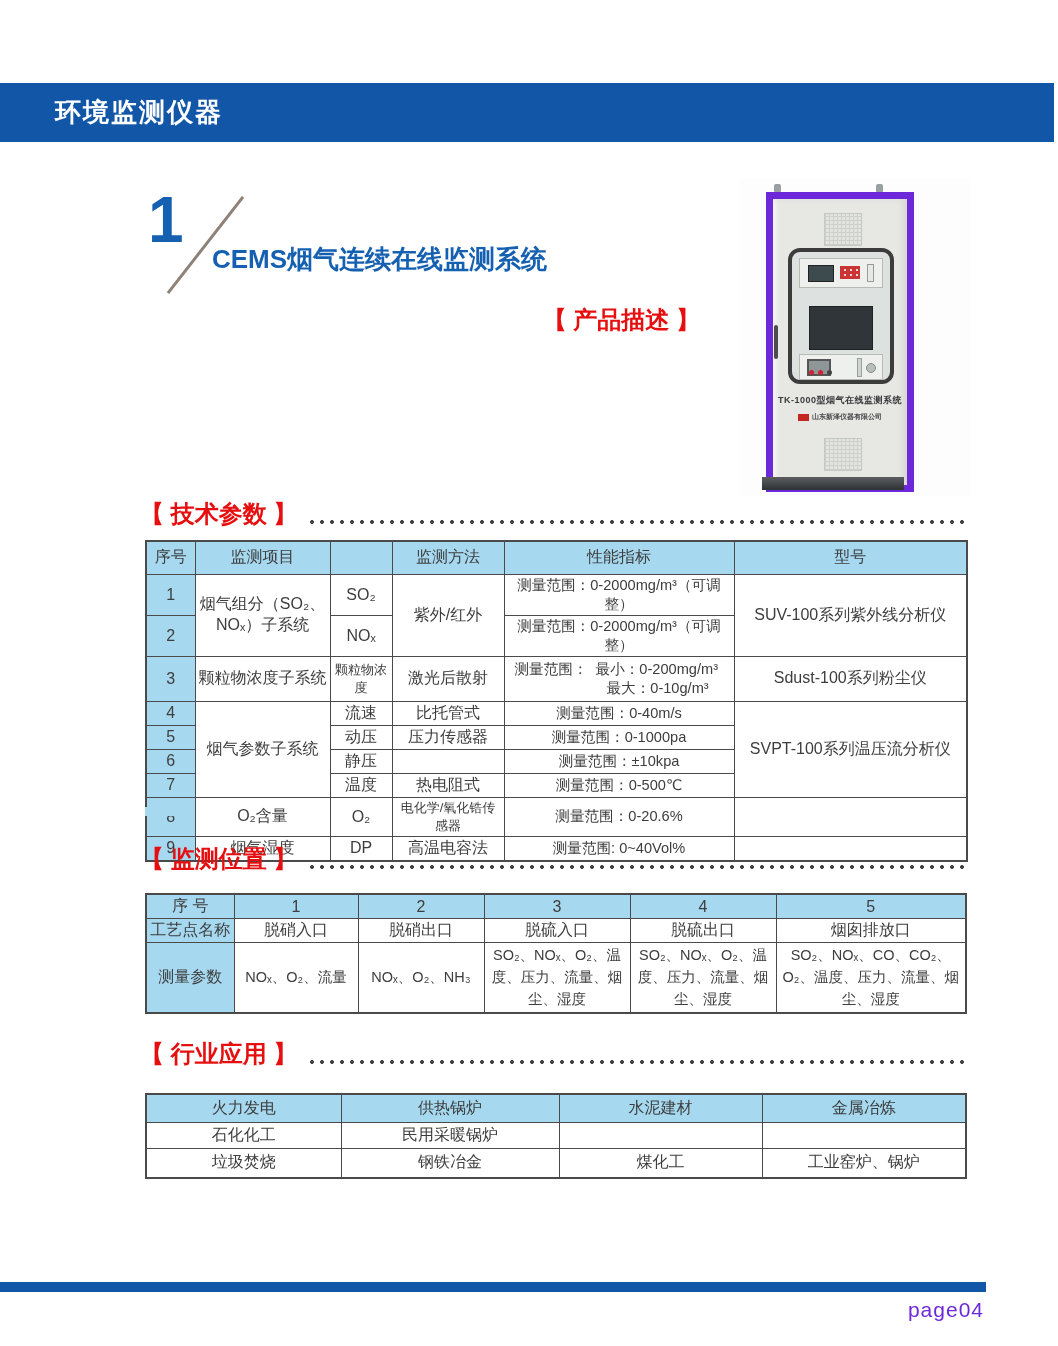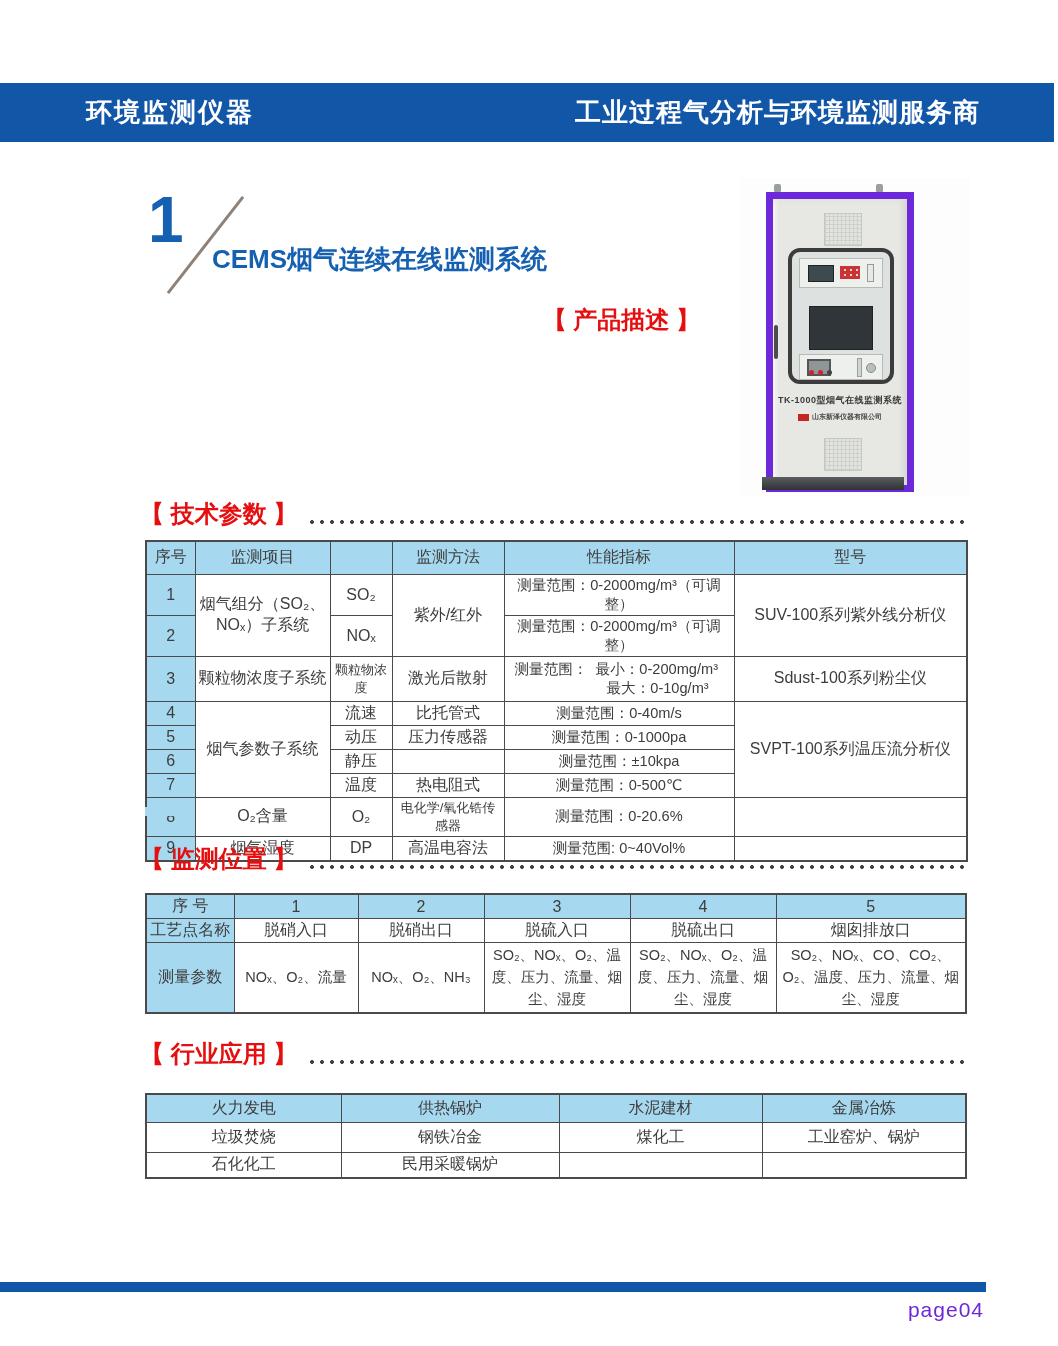--- a/index.html
+++ b/index.html
@@ -2,21 +2,21 @@
 <html><head>
 <meta charset="utf-8">
 <style>
   html,body{margin:0;padding:0;background:#fff;}
   .page{position:relative;width:1058px;height:1346px;background:#ffffff;overflow:hidden;
         font-family:"Liberation Sans","DejaVu Sans",sans-serif;color:#333;}
 
   
   .header-bar{position:absolute;left:0;top:83px;width:1054px;height:59px;background:#1256a8;
               display:flex;align-items:center;justify-content:space-between;
-              padding:0 74px 0 86px;box-sizing:border-box;}
+              padding:0 74px 0 55px;box-sizing:border-box;}
   .header-bar .h-left{color:#fff;font-size:26px;font-weight:bold;letter-spacing:2px;white-space:nowrap;}
   .header-bar .h-right{color:#fff;font-size:26px;font-weight:bold;letter-spacing:1px;white-space:nowrap;}
 
   
   .big-num{position:absolute;left:148px;top:188px;font-size:64px;line-height:1;font-weight:bold;color:#1660b2;}
   .slash{position:absolute;left:204px;top:184px;width:3px;height:122px;background:#8d8178;
          transform:rotate(38deg);transform-origin:center;}
   .hero-title{position:absolute;left:212px;top:242px;font-size:26px;font-weight:bold;color:#1660b2;white-space:nowrap;}
 
   
@@ -92,21 +92,20 @@
   .cab-base{position:absolute;left:22px;top:299px;width:142px;height:13px;
             background:linear-gradient(#5a5e60,#2e3234);}
 </style>
 </head>
 <body>
 
 <div class="page">
 
   <div class="header-bar">
     <span class="h-left">环境监测仪器</span>
-    <span class="h-right">工业过程气分析与环境监测服务商</span>
   </div>
 
   <div class="big-num">1</div>
   <div class="slash"></div>
   <div class="hero-title">CEMS烟气连续在线监测系统</div>
 
   <div class="cab-wrap">
     <div class="cab-eye e1"></div>
     <div class="cab-eye e2"></div>
     <div class="cab-body">
@@ -290,31 +289,31 @@
         <col style="width:203px">
         <col style="width:204px">
     </colgroup>
     <tbody>
         <tr style="height:28px">
       <td class="bluecell">火力发电</td>
       <td class="bluecell">供热锅炉</td>
       <td class="bluecell">水泥建材</td>
       <td class="bluecell">金属冶炼</td>
     </tr>
+    <tr style="height:26px">
+      <td>石化化工</td>
+      <td>民用采暖锅炉</td>
+      <td></td>
+      <td></td>
+    </tr>
     <tr style="height:30px">
       <td>垃圾焚烧</td>
       <td>钢铁冶金</td>
       <td>煤化工</td>
       <td>工业窑炉、锅炉</td>
     </tr>
-    <tr style="height:26px">
-      <td>石化化工</td>
-      <td>民用采暖锅炉</td>
-      <td></td>
-      <td></td>
-    </tr>
   </tbody>
     </table>
 
   <div class="footer-line"></div>
   <div class="page-num">page04</div>
 
 </div>
 
 </body></html>

